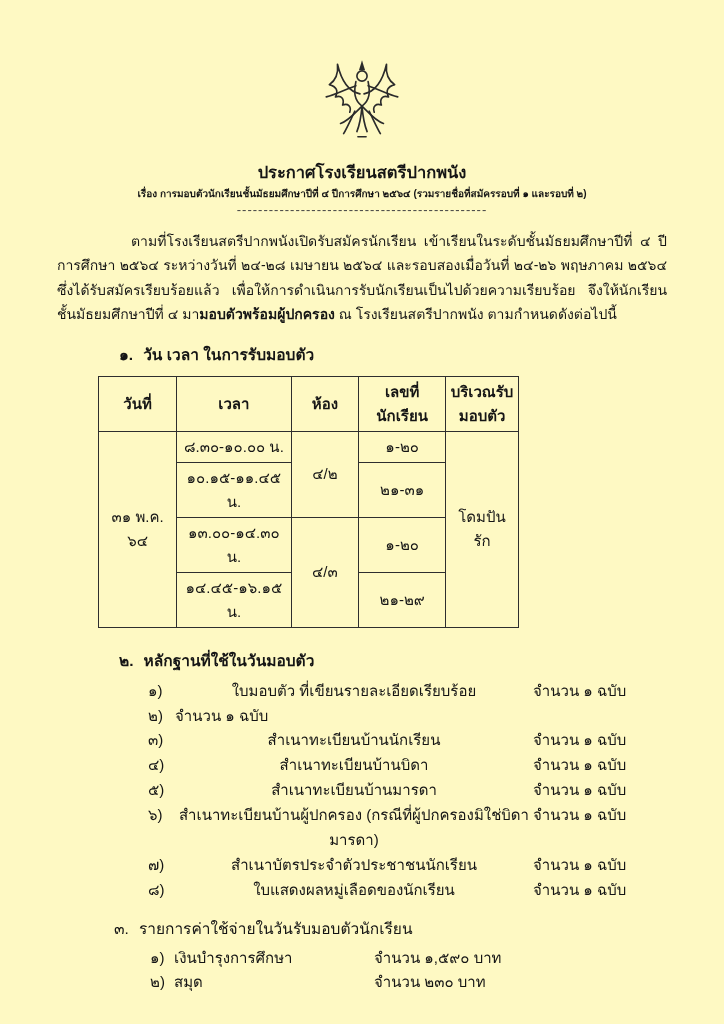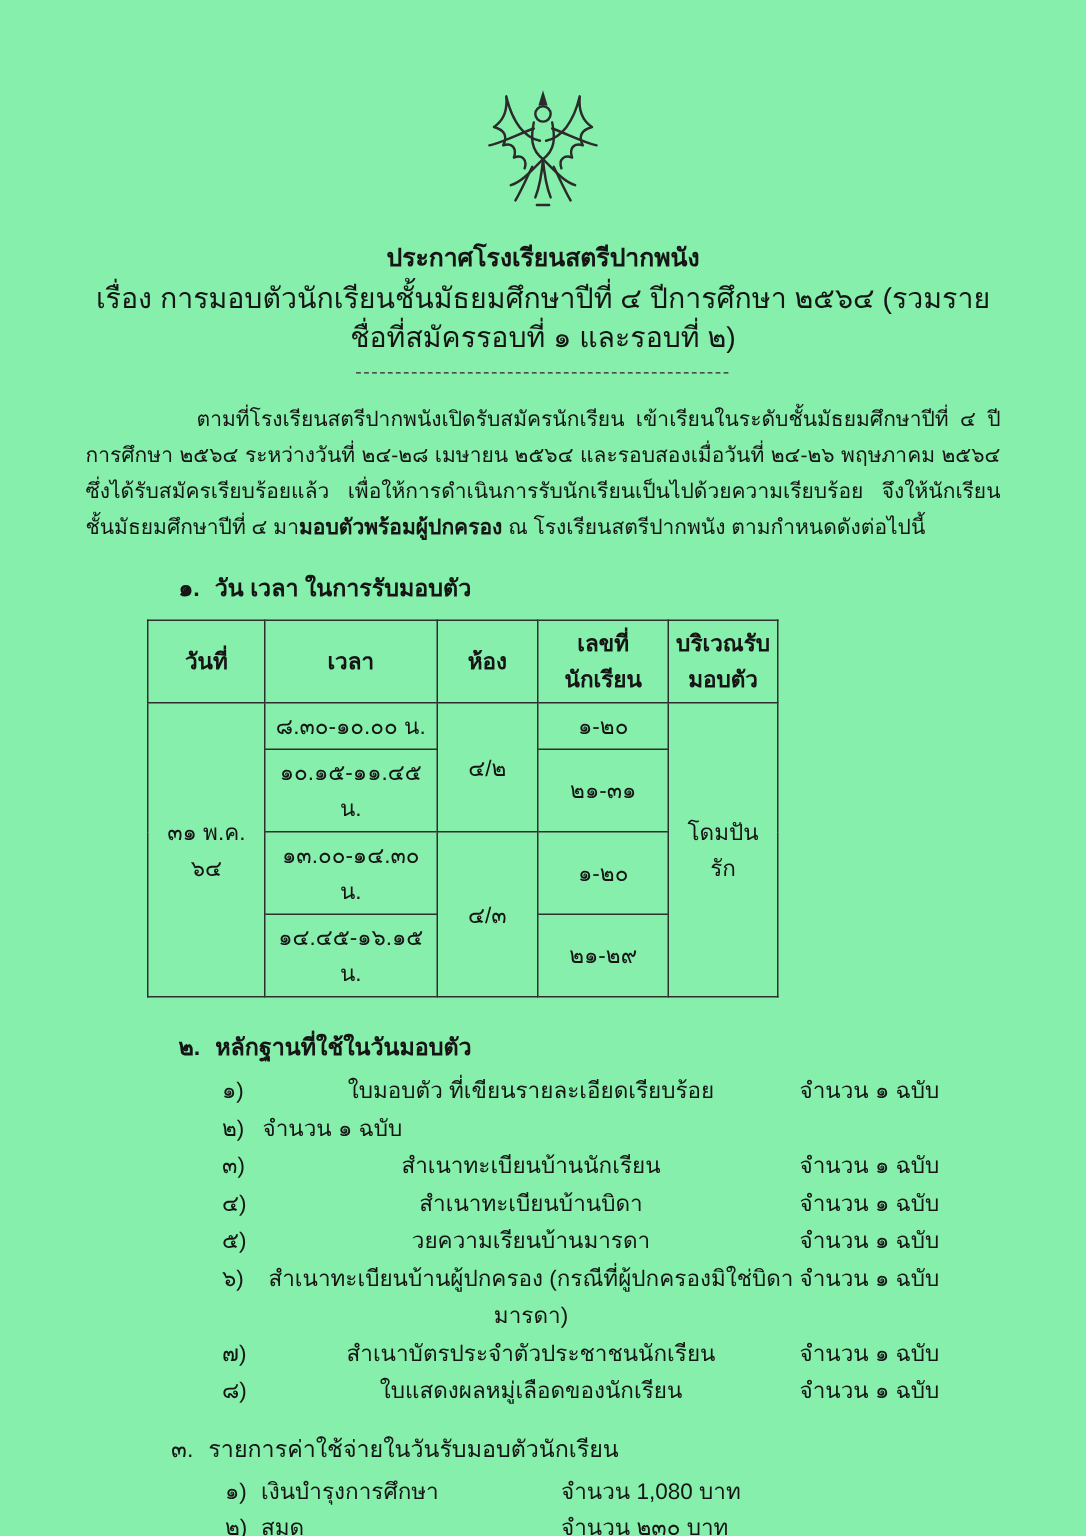--- a/index.html
+++ b/index.html
@@ -1,42 +1,42 @@
 <!DOCTYPE html>
 <html><head>
 <meta charset="utf-8">
 <style>
   html, body { margin: 0; padding: 0; background: #ffffff; }
   .page {
     position: relative;
     width: 724px;
     height: 1024px;
-    background: #86efac;
+    background: #fef9c3;
     font-family: "Liberation Sans", sans-serif;
     color: #151515;
     overflow: hidden;
   }
   .content { padding: 0 57px; }
 
   .emblem-wrap {
     padding-top: 55px;
     text-align: center;
     height: 96px;
   }
   .title {
     text-align: center;
     font-size: 16.5px;
     font-weight: bold;
     margin-top: 10px;
     line-height: 1.35;
   }
   .subject {
     text-align: center;
-    font-size: 19px;
-    font-weight: normal;
+    font-size: 10px;
+    font-weight: bold;
     margin-top: 4px;
     line-height: 1.35;
   }
   .divider {
     text-align: center;
     font-size: 13px;
     color: #444;
     letter-spacing: 1px;
     margin-top: 1px;
     line-height: 1.2;
@@ -196,21 +196,21 @@
         <span class="txt">สำเนาทะเบียนบ้านนักเรียน</span>
         <span class="qty">จำนวน ๑ ฉบับ</span>
       </div>
       <div class="doc-row">
         <span class="no">๔)</span>
         <span class="txt">สำเนาทะเบียนบ้านบิดา</span>
         <span class="qty">จำนวน ๑ ฉบับ</span>
       </div>
       <div class="doc-row">
         <span class="no">๕)</span>
-        <span class="txt">วยความเรียนบ้านมารดา</span>
+        <span class="txt">สำเนาทะเบียนบ้านมารดา</span>
         <span class="qty">จำนวน ๑ ฉบับ</span>
       </div>
       <div class="doc-row">
         <span class="no">๖)</span>
         <span class="txt">สำเนาทะเบียนบ้านผู้ปกครอง (กรณีที่ผู้ปกครองมิใช่บิดามารดา)</span>
         <span class="qty">จำนวน ๑ ฉบับ</span>
       </div>
       <div class="doc-row">
         <span class="no">๗)</span>
         <span class="txt">สำเนาบัตรประจำตัวประชาชนนักเรียน</span>
@@ -222,21 +222,21 @@
         <span class="qty">จำนวน ๑ ฉบับ</span>
       </div>
     </div>
 
     <div class="sec-heading normal" style="margin-top:13px; margin-left:57px;"><span class="sec-num">๓.</span><span>รายการค่าใช้จ่ายในวันรับมอบตัวนักเรียน</span></div>
 
     <div class="fee-list">
       <div class="fee-row">
         <span class="no">๑)</span>
         <span class="txt">เงินบำรุงการศึกษา</span>
-        <span class="qty">จำนวน 1,080  บาท</span>
+        <span class="qty">จำนวน ๑,๕๙๐  บาท</span>
       </div>
       <div class="fee-row">
         <span class="no">๒)</span>
         <span class="txt">สมุด</span>
         <span class="qty">จำนวน ๒๓๐  บาท</span>
       </div>
 
     </div>
 
   </div>

